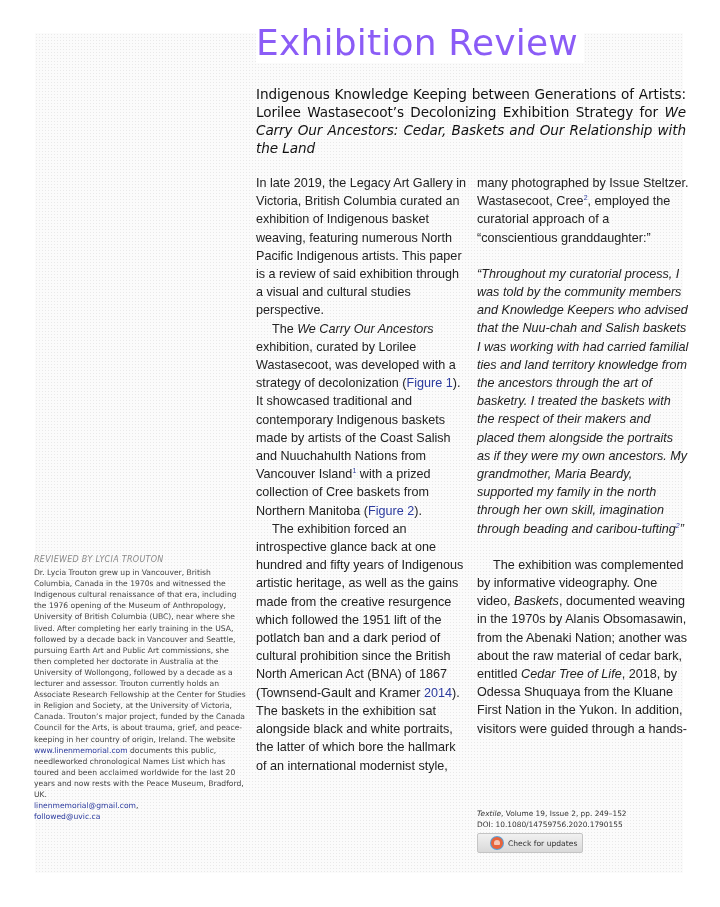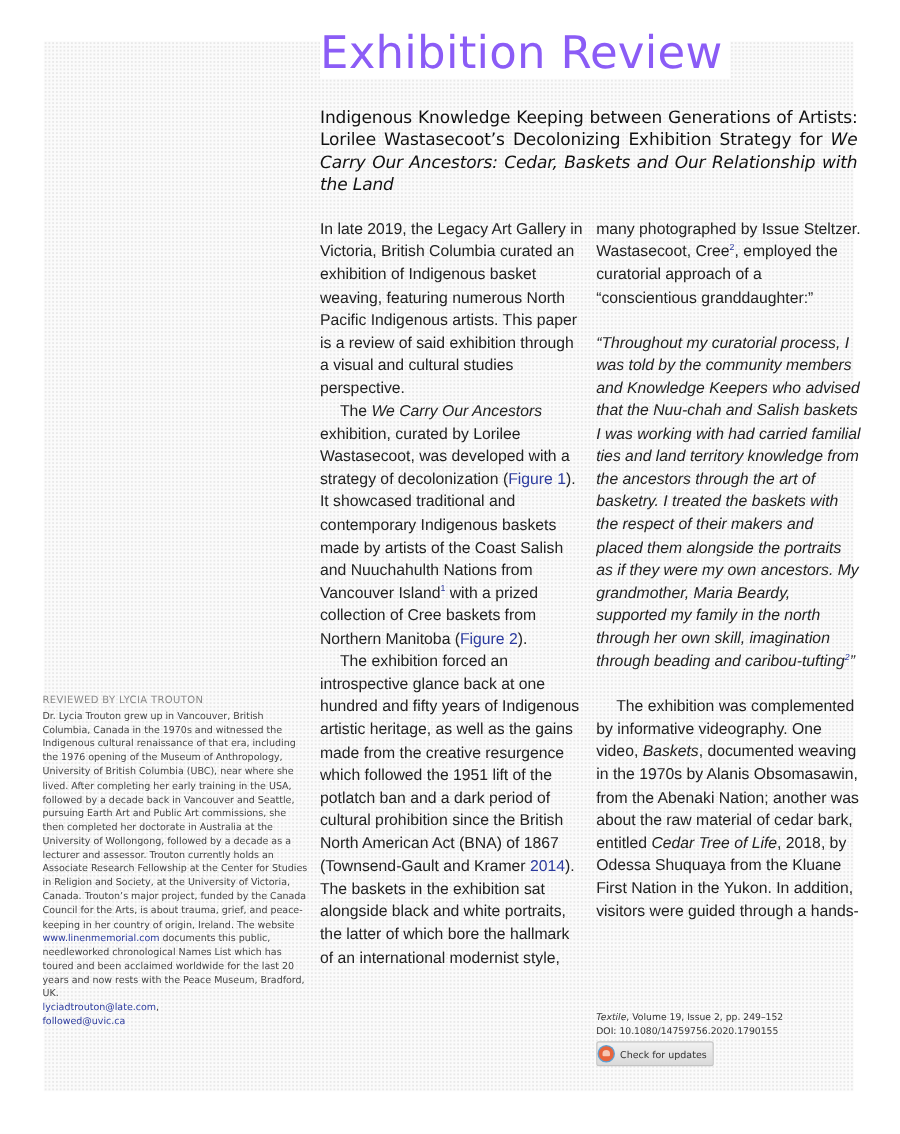--- a/index.html
+++ b/index.html
@@ -36,31 +36,31 @@
   .col p { margin: 0; }
   .col p.indent { text-indent: 16px; }
   .col .quote { font-style: italic; margin: 18px 0 0 0; }
   .col .after-quote { margin-top: 18px; text-indent: 16px; }
   a, .link { color: #2b3a9e; text-decoration: none; }
   sup { font-size: 7px; line-height: 0; vertical-align: super; color: #2b3a9e; }
   .reviewer {
     position: absolute; left: 34px; top: 554px; width: 212px;
     font-family: "DejaVu Sans", sans-serif; font-size: 7.6px; line-height: 11.1px; color: #444;
   }
-  .reviewer .label { color: #888; font-size: 8px; letter-spacing: 0.3px; margin-bottom: 2px; }
+  .reviewer .label { color: #888; font-size: 8px; letter-spacing: 0.3px; margin-bottom: 2px; font-style: italic; }
   .reviewer p { margin: 0; }
   .citation {
     position: absolute; left: 477px; top: 808px; width: 210px;
     font-family: "DejaVu Sans", sans-serif; font-size: 7.4px; line-height: 11px; color: #333;
   }
   .citation p { margin: 0; }
   .citation em { font-style: italic; }
   .check-btn {
     display: inline-flex; align-items: center; gap: 5px;
-    margin: 3px 0 2px 0; padding: 1px 5px 1px 1px; height: 16px;
+    margin: 3px 0 2px 0; padding: 1px 5px 1px 13px; height: 16px;
     background: linear-gradient(#f1f1f1, #d9d9d9); border: 1px solid #c4c4c4; border-radius: 2px;
     font-family: "DejaVu Sans", sans-serif; font-size: 7.6px; color: #333; cursor: pointer;
   }
   .check-icon {
     width: 12px; height: 12px; border-radius: 50%; background: #e8643c; position: relative;
     box-shadow: 0 0 0 1px #5aa0d6;
   }
   .check-icon::after {
     content: ""; position: absolute; left: 3px; top: 3px; width: 6px; height: 5px;
     border-radius: 3px 3px 1px 1px; background: #f6c7b5;
@@ -83,21 +83,21 @@
 
 <div class="col col-right">
   <p><span>many photographed by Issue Steltzer. Wastasecoot, Cree</span><sup>2</sup><span>, employed the curatorial approach of a “conscientious granddaughter:”</span></p>
   <p class="quote"><span>“Throughout my curatorial process, I was told by the community members and Knowledge Keepers who advised that the Nuu-chah and Salish baskets I was working with had carried familial ties and land territory knowledge from the ancestors through the art of basketry. I treated the baskets with the respect of their makers and placed them alongside the portraits as if they were my own ancestors. My grandmother, Maria Beardy, supported my family in the north through her own skill, imagination through beading and caribou-tufting</span><sup>2</sup><span>”</span></p>
   <p class="after-quote"><span>The exhibition was complemented by informative videography. One video, </span><em>Baskets</em><span>, documented weaving in the 1970s by Alanis Obsomasawin, from the Abenaki Nation; another was about the raw material of cedar bark, entitled </span><em>Cedar Tree of Life</em><span>, 2018, by Odessa Shuquaya from the Kluane First Nation in the Yukon. In addition, visitors were guided through a hands-</span></p>
 </div>
 
 <div class="reviewer">
   <div class="label">REVIEWED BY LYCIA TROUTON</div>
   <p><span>Dr. Lycia Trouton grew up in Vancouver, British Columbia, Canada in the 1970s and witnessed the Indigenous cultural renaissance of that era, including the 1976 opening of the Museum of Anthropology, University of British Columbia (UBC), near where she lived. After completing her early training in the USA, followed by a decade back in Vancouver and Seattle, pursuing Earth Art and Public Art commissions, she then completed her doctorate in Australia at the University of Wollongong, followed by a decade as a lecturer and assessor. Trouton currently holds an Associate Research Fellowship at the Center for Studies in Religion and Society, at the University of Victoria, Canada. Trouton’s major project, funded by the Canada Council for the Arts, is about trauma, grief, and peace-keeping in her country of origin, Ireland. The website </span><a class="link">www.linenmemorial.com</a><span> documents this public, needleworked chronological Names List which has toured and been acclaimed worldwide for the last 20 years and now rests with the Peace Museum, Bradford, UK.</span></p>
-  <p><a class="link">lyciadtrouton@late.com</a><span>,</span></p>
+  <p><a class="link">linenmemorial@gmail.com</a><span>,</span></p>
   <p><a class="link">followed@uvic.ca</a></p>
 </div>
 
 <div class="citation">
   <p><em>Textile</em><span>, Volume 19, Issue 2, pp. 249–152</span></p>
   <p>DOI: 10.1080/14759756.2020.1790155</p>
   <div class="check-btn">
     <span class="check-icon"></span>
     <span>Check for updates</span>
   </div>

